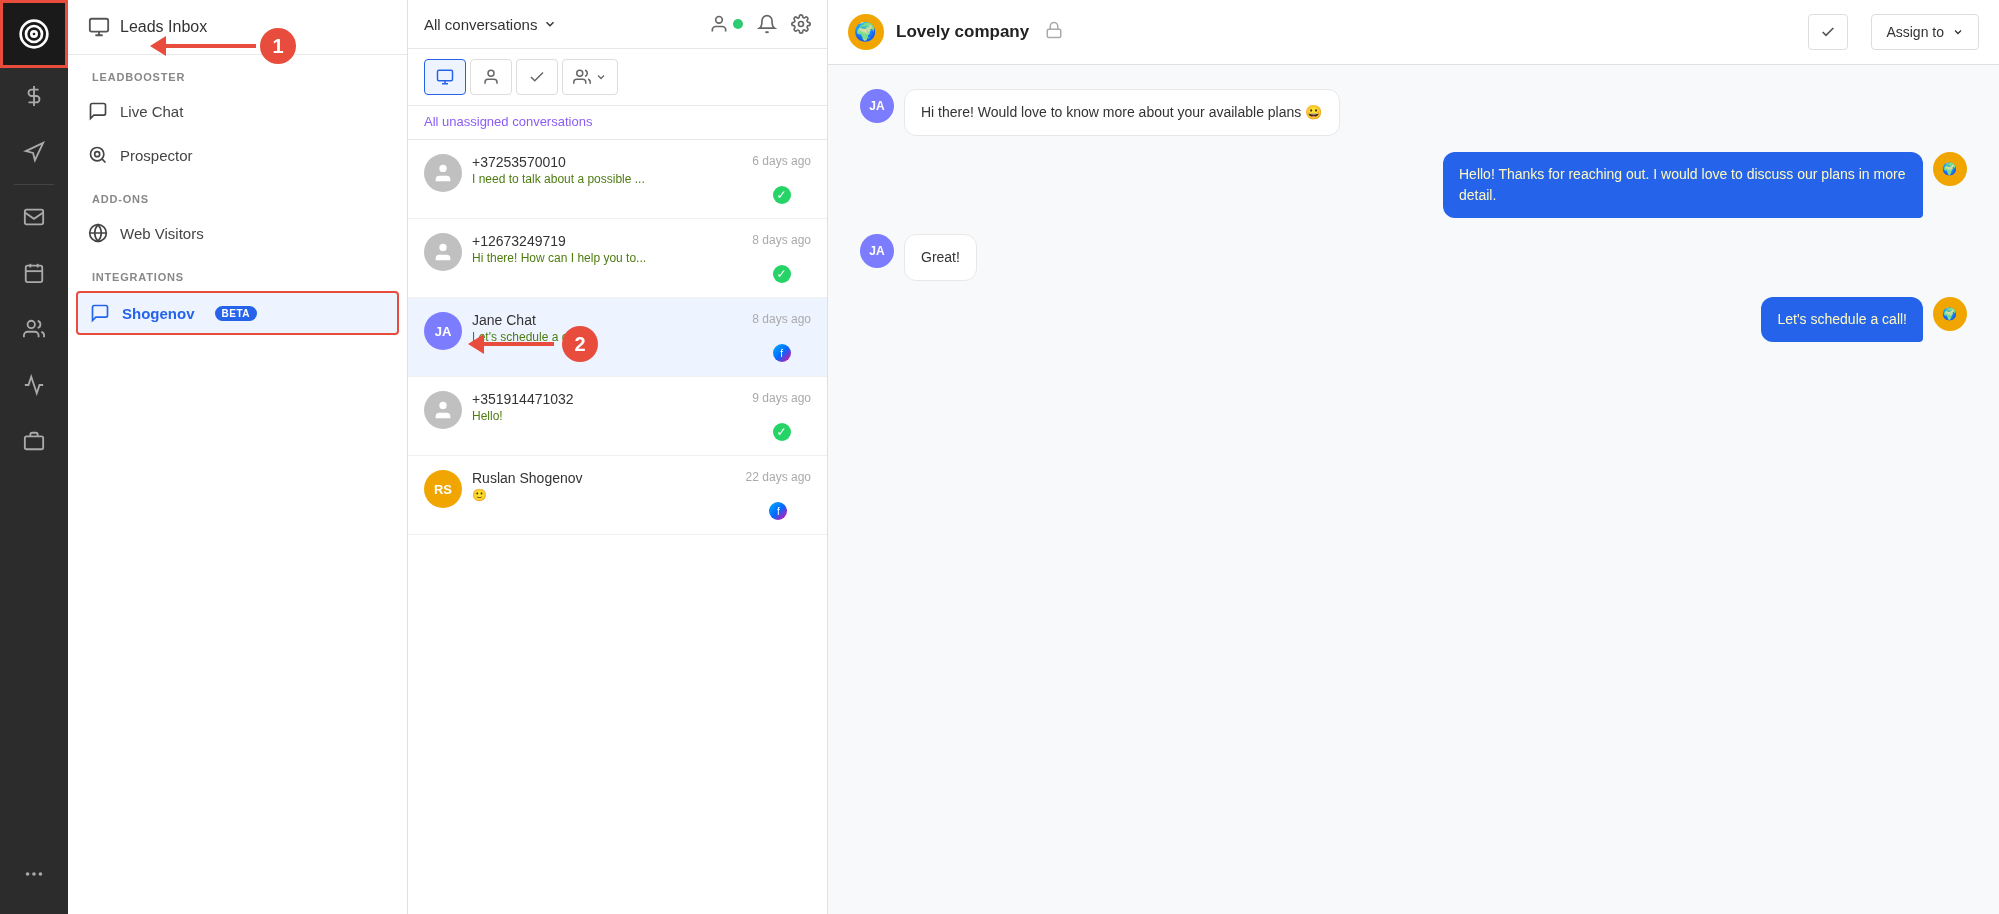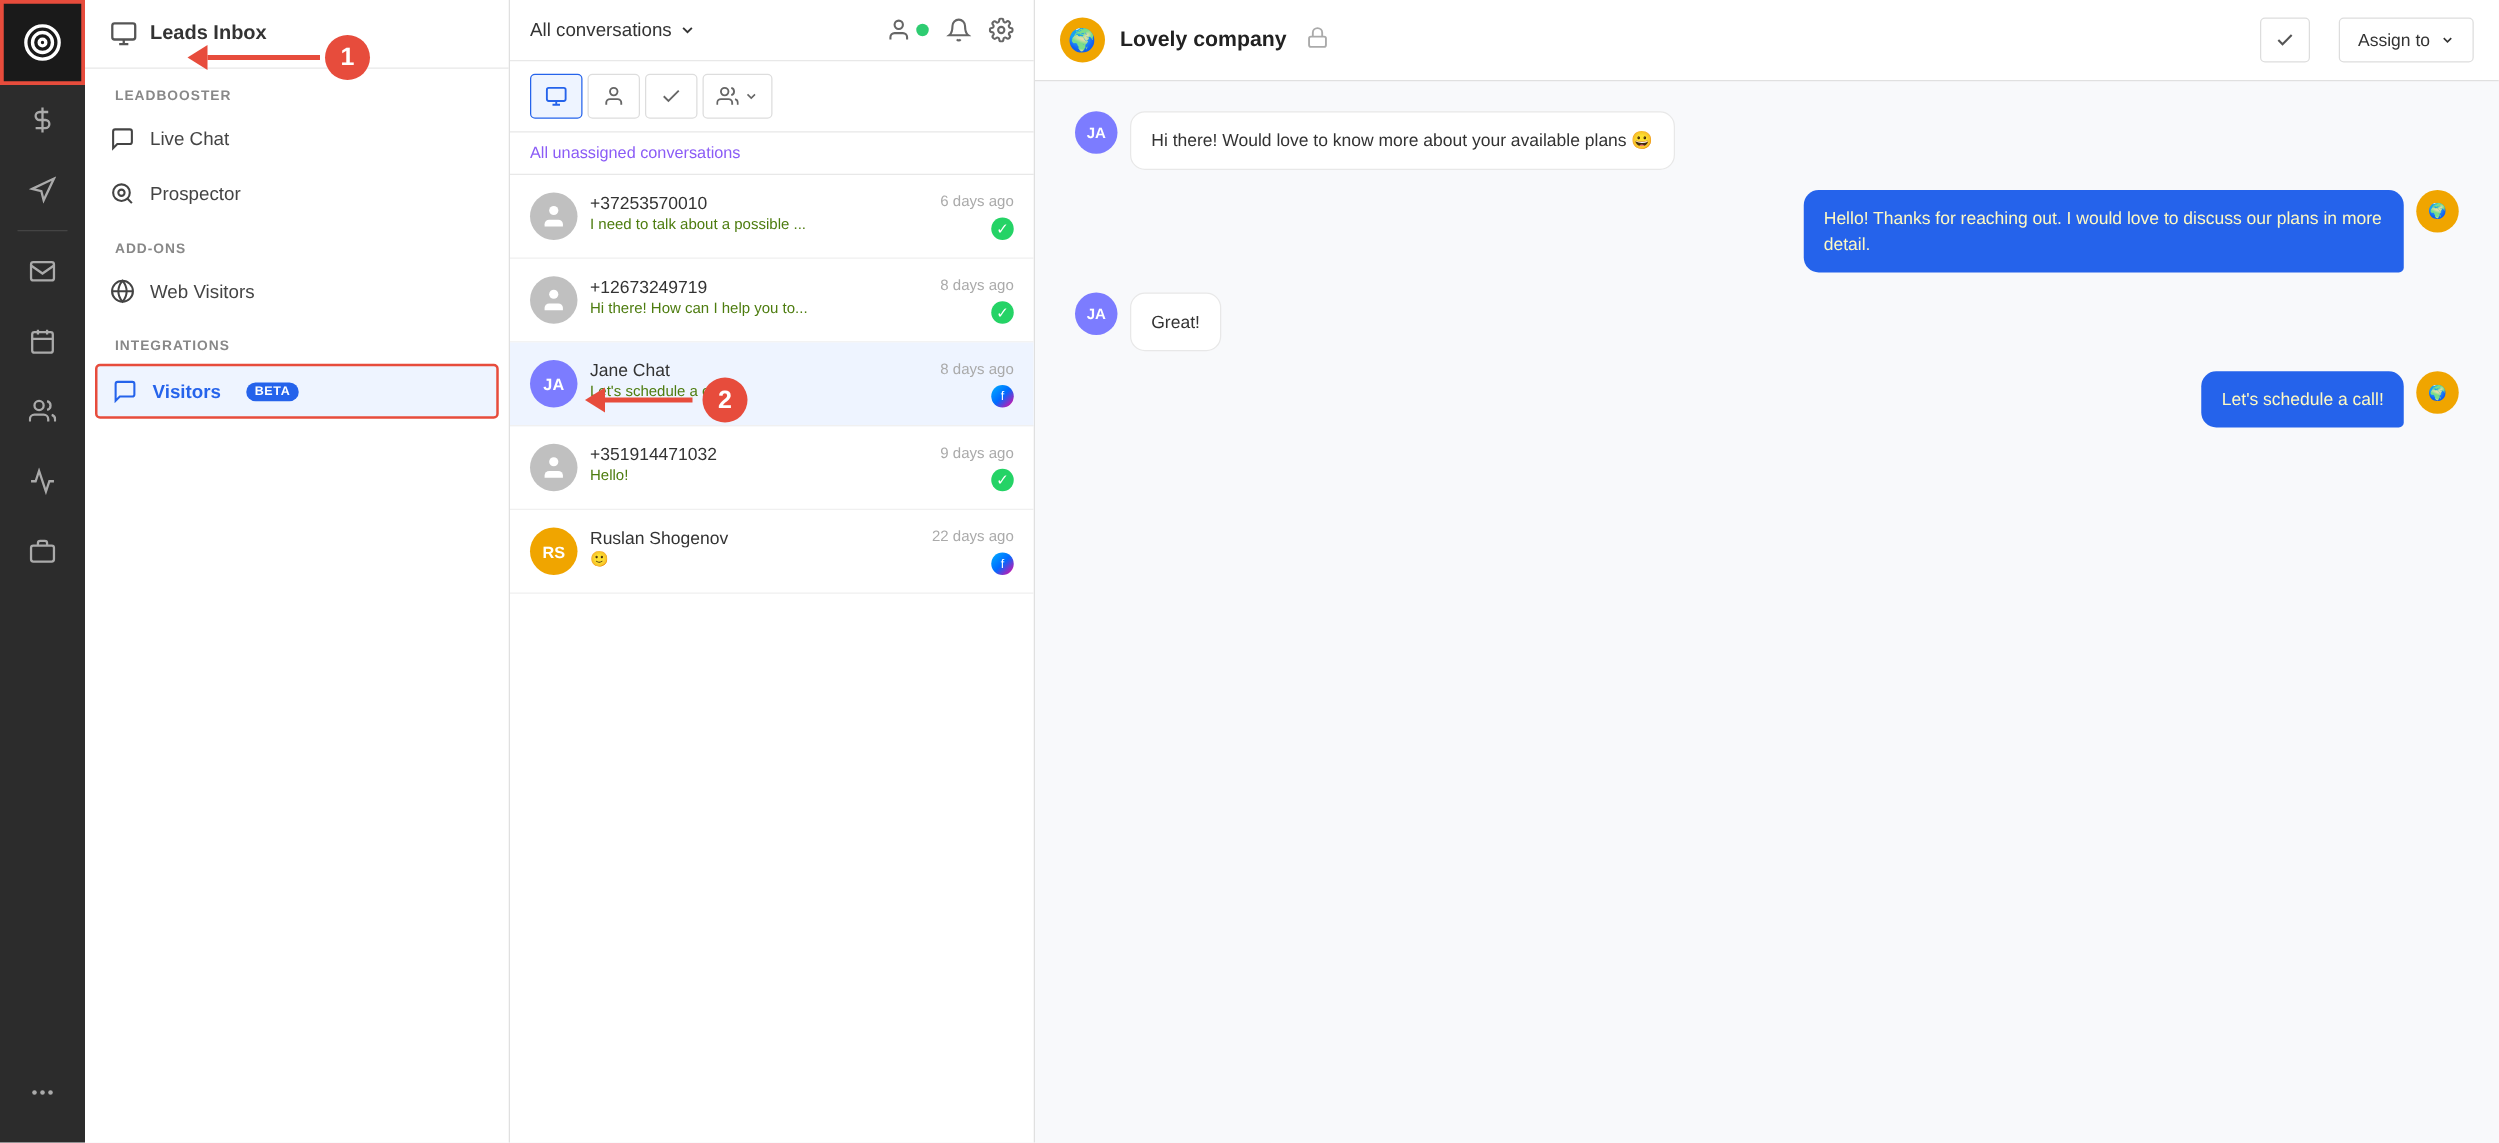--- a/index.html
+++ b/index.html
@@ -48,21 +48,21 @@
       flex-shrink: 0;
     }
     .sidebar-header {
       padding: 16px 20px;
       border-bottom: 1px solid #e8e8e8;
       display: flex;
       align-items: center;
       gap: 10px;
     }
     .sidebar-header svg { width: 22px; height: 22px; color: #555; }
-    .sidebar-header-title { font-size: 16px; font-weight: 700; color: #333; }
+    .sidebar-header-title { font-size: 16px; font-weight: 400; color: #333; }
     .sidebar-section-label {
       font-size: 11px;
       font-weight: 700;
       color: #888;
       letter-spacing: 0.8px;
       padding: 16px 24px 6px;
       text-transform: uppercase;
     }
     .sidebar-item {
       display: flex;
@@ -185,21 +185,21 @@
       color: #fff;
       font-size: 13px;
       font-weight: 600;
       flex-shrink: 0;
     }
     .conv-avatar.ja { background: #7c7cff; }
     .conv-avatar.rs { background: #f0a500; }
     .conv-info { flex: 1; min-width: 0; }
     .conv-name { font-size: 14px; font-weight: 500; color: #333; white-space: nowrap; overflow: hidden; text-overflow: ellipsis; }
     .conv-preview { font-size: 12px; color: #4d7c0f; white-space: nowrap; overflow: hidden; text-overflow: ellipsis; margin-top: 2px; }
-    .conv-meta { display: flex; flex-direction: column; align-items: flex-end; gap: 6px; flex-shrink: 0; }
+    .conv-meta { display: flex; flex-direction: column; align-items: center; gap: 18px; flex-shrink: 0; }
     .conv-time { font-size: 12px; color: #aaa; }
     .conv-channel-icon { width: 18px; height: 18px; border-radius: 50%; display: flex; align-items: center; justify-content: center; font-size: 12px; }
     .whatsapp { background: #25d366; color: #fff; }
     .messenger { background: linear-gradient(135deg, #00b2ff, #006aff, #ff0099); color: #fff; }
 
     
     .chat-area {
       flex: 1;
       display: flex;
       flex-direction: column;
@@ -476,21 +476,21 @@
       </svg>
       <span>Web Visitors</span>
     </div>
 
     <div class="sidebar-section-label">INTEGRATIONS</div>
 
     <div class="sidebar-item active">
       <svg viewBox="0 0 24 24" fill="none" stroke="#2563eb" stroke-width="2">
         <path d="M21 15a2 2 0 0 1-2 2H7l-4 4V5a2 2 0 0 1 2-2h14a2 2 0 0 1 2 2z"></path>
       </svg>
-      <span style="font-weight:600; color:#2563eb;">Visitors</span>
+      <span style="font-weight:600; color:#2563eb;">Shogenov</span>
       <span class="beta-badge" style="margin-left:8px;">BETA</span>
     </div>
   </aside>
 
   <div class="conv-panel">
     <div class="conv-header">
       <div class="conv-header-title">
         <span>All conversations</span>
         <svg viewBox="0 0 24 24" fill="none" stroke="currentColor" stroke-width="2.5">
           <polyline points="6 9 12 15 18 9"></polyline>

